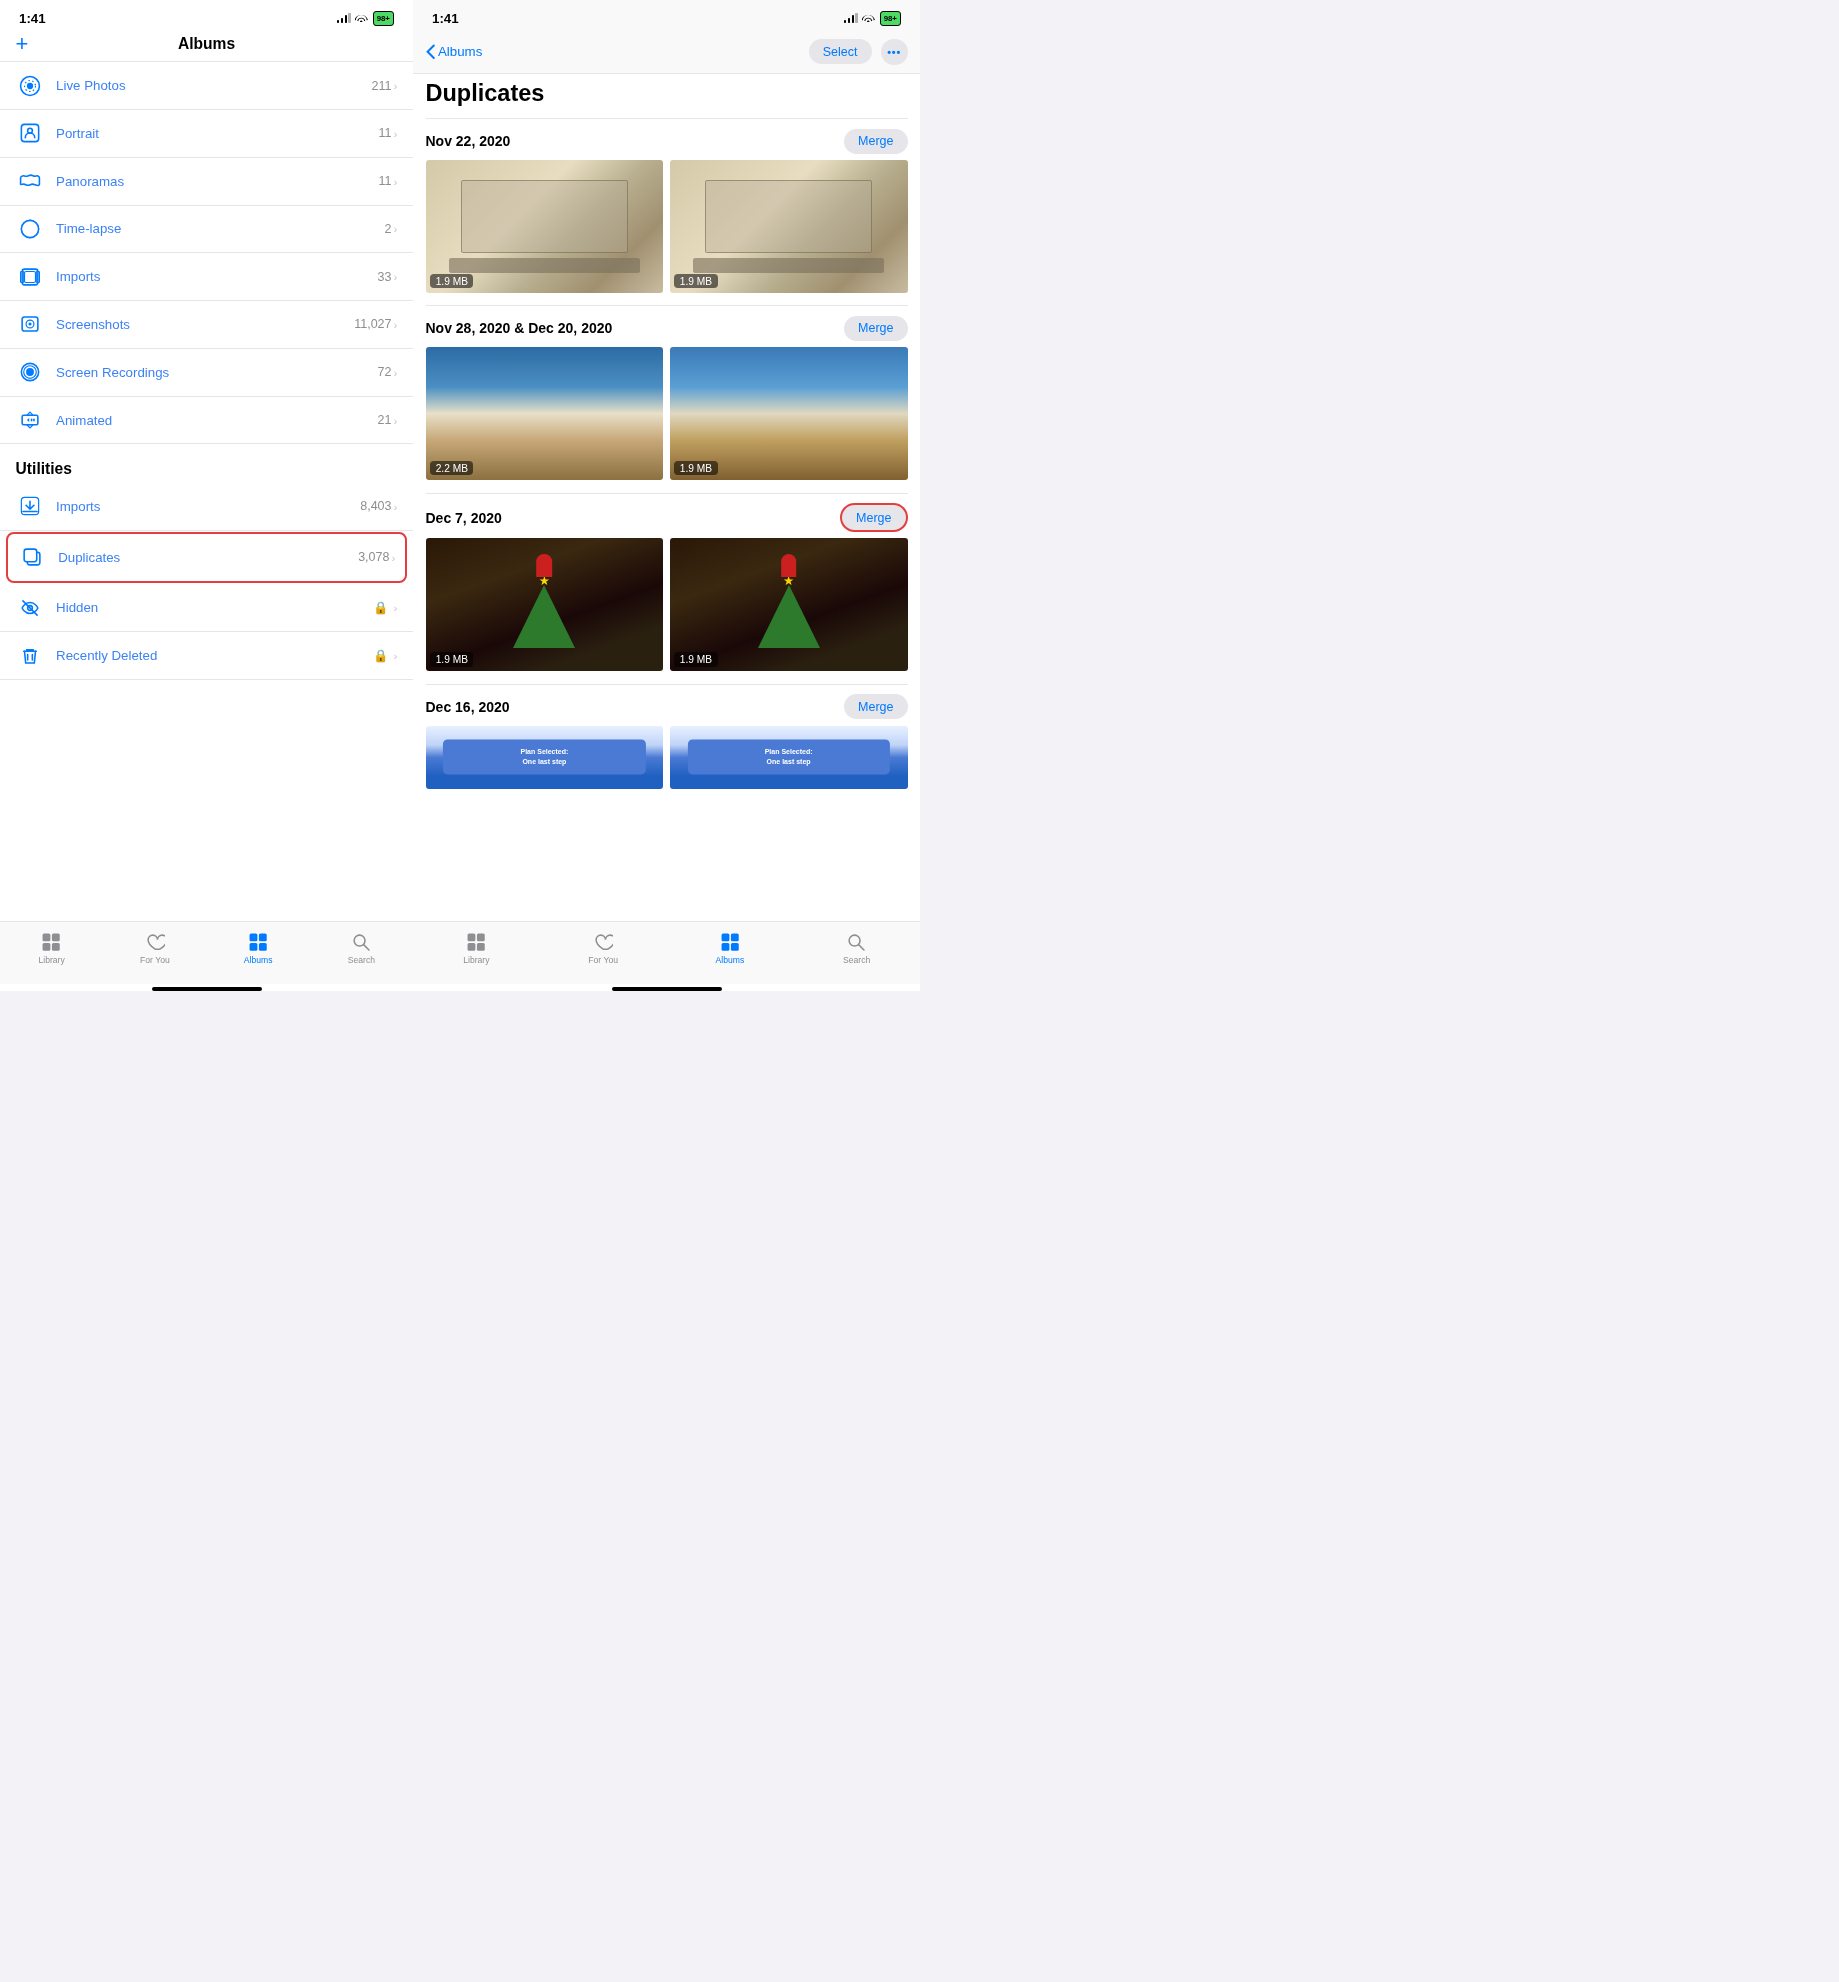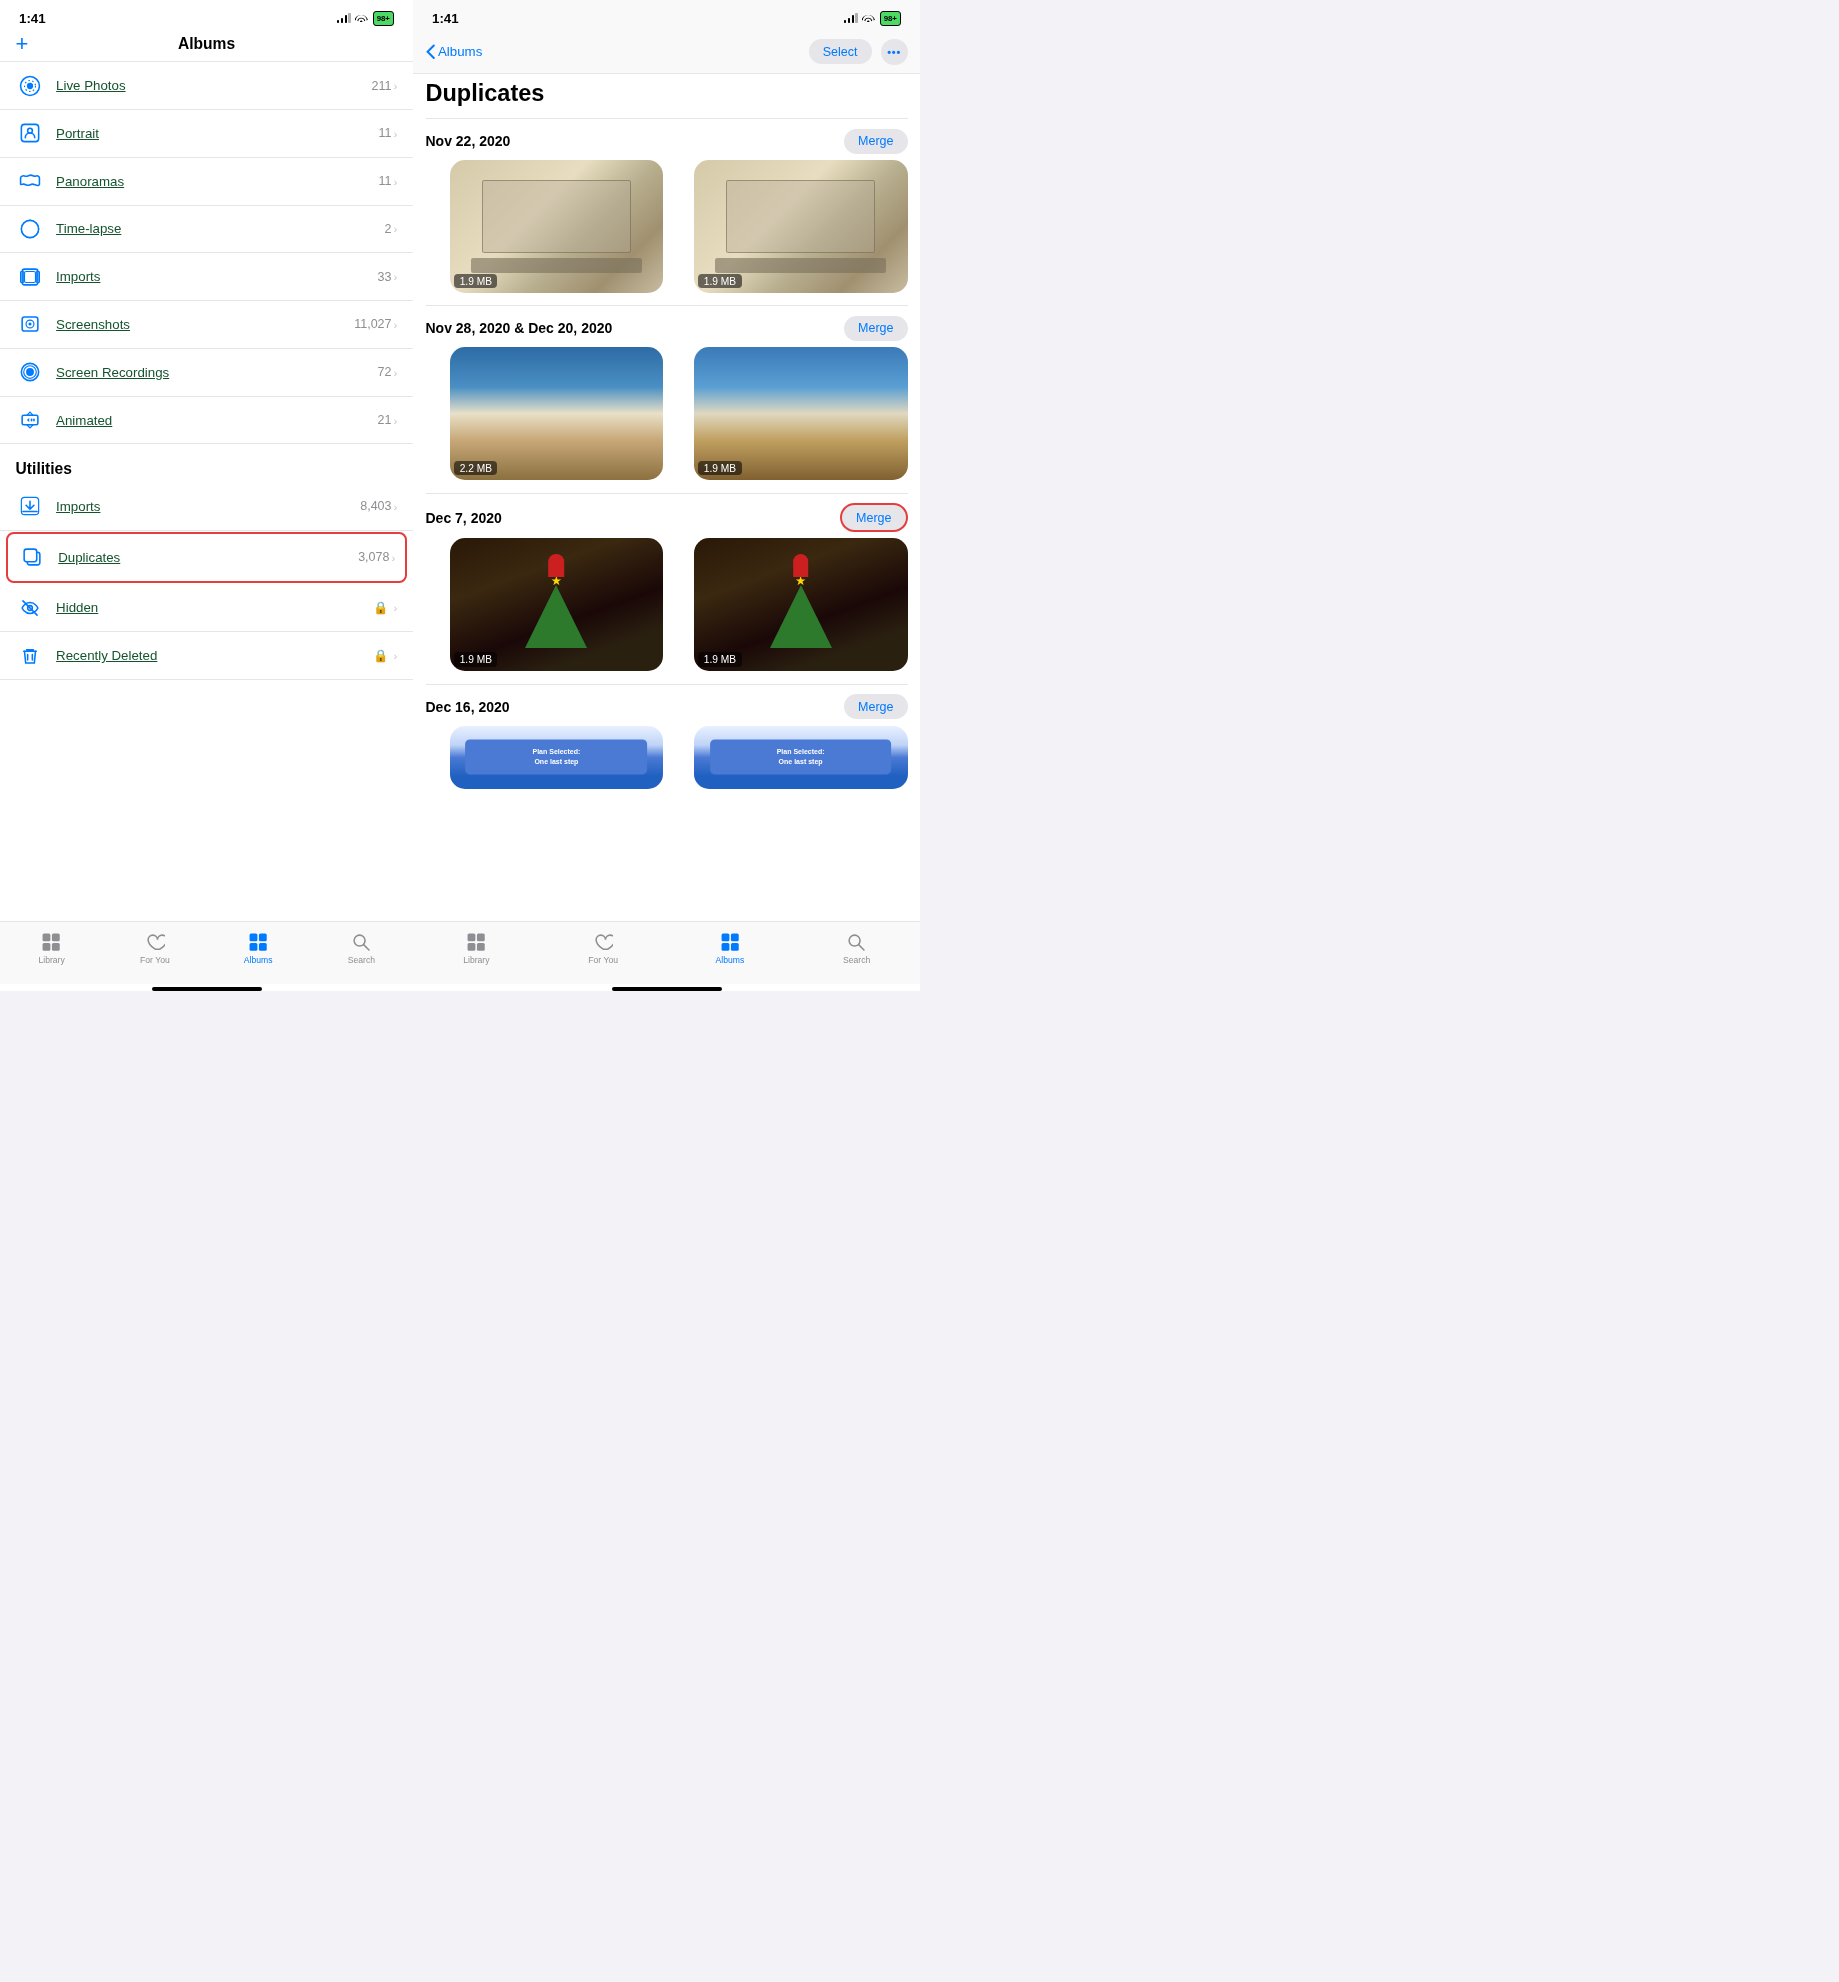--- a/index.html
+++ b/index.html
@@ -117,22 +117,21 @@
       margin-right: 12.5px;
       flex-shrink: 0;
     }
     .album-icon svg {
       width: 22px;
       height: 22px;
     }
     .album-name {
       flex: 1;
       font-size: 13.3px;
-      color: #14532d;
-      text-decoration: underline;
+      color: #3b82f6;
     }
     .album-count {
       font-size: 12.5px;
       color: #8e8e93;
       margin-right: 2px;
     }
     .chevron {
       color: #c7c7cc;
       font-size: 11.7px;
     }
@@ -277,26 +276,25 @@
     }
     .merge-btn.highlighted {
       border: 2px solid #e53e3e;
     }
     .dup-photos {
       display: flex;
       gap: 6.3px;
     }
     .dup-photo {
       flex: 1;
-      border-radius: 15px;
+      border-radius: 3px;
       overflow: hidden;
       position: relative;
       height: 133px;
       background: #c0c0c0;
-      margin-left: 24px;
     }
     
     .photo-laptop {
       background: linear-gradient(135deg, #d4c9a8 0%, #e8ddc0 40%, #b8b090 60%, #a09070 80%, #c8bca0 100%);
     }
     .photo-mountain {
       background: linear-gradient(180deg, #2d6ba4 0%, #4a8fc4 30%, #e8e0c8 50%, #c8a878 70%, #8b7040 100%);
     }
     .photo-mountain-2 {
       background: linear-gradient(180deg, #3a7ab8 0%, #5a9fd4 30%, #e0d8c0 50%, #c0a060 70%, #806030 100%);

